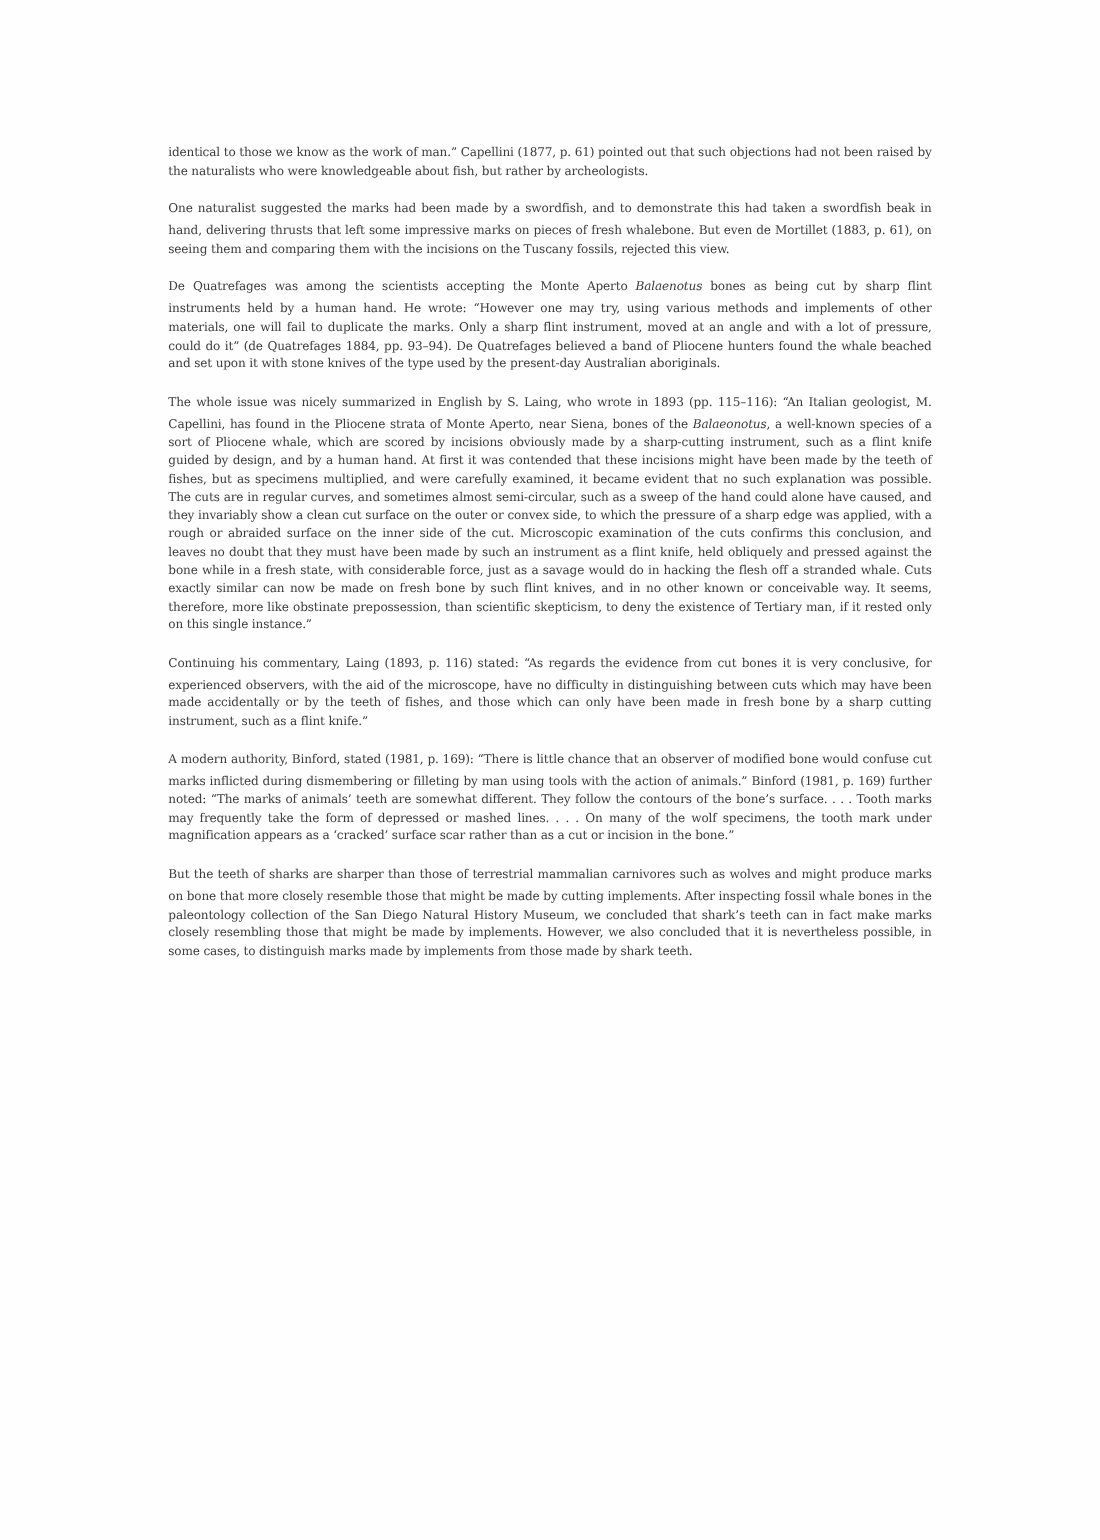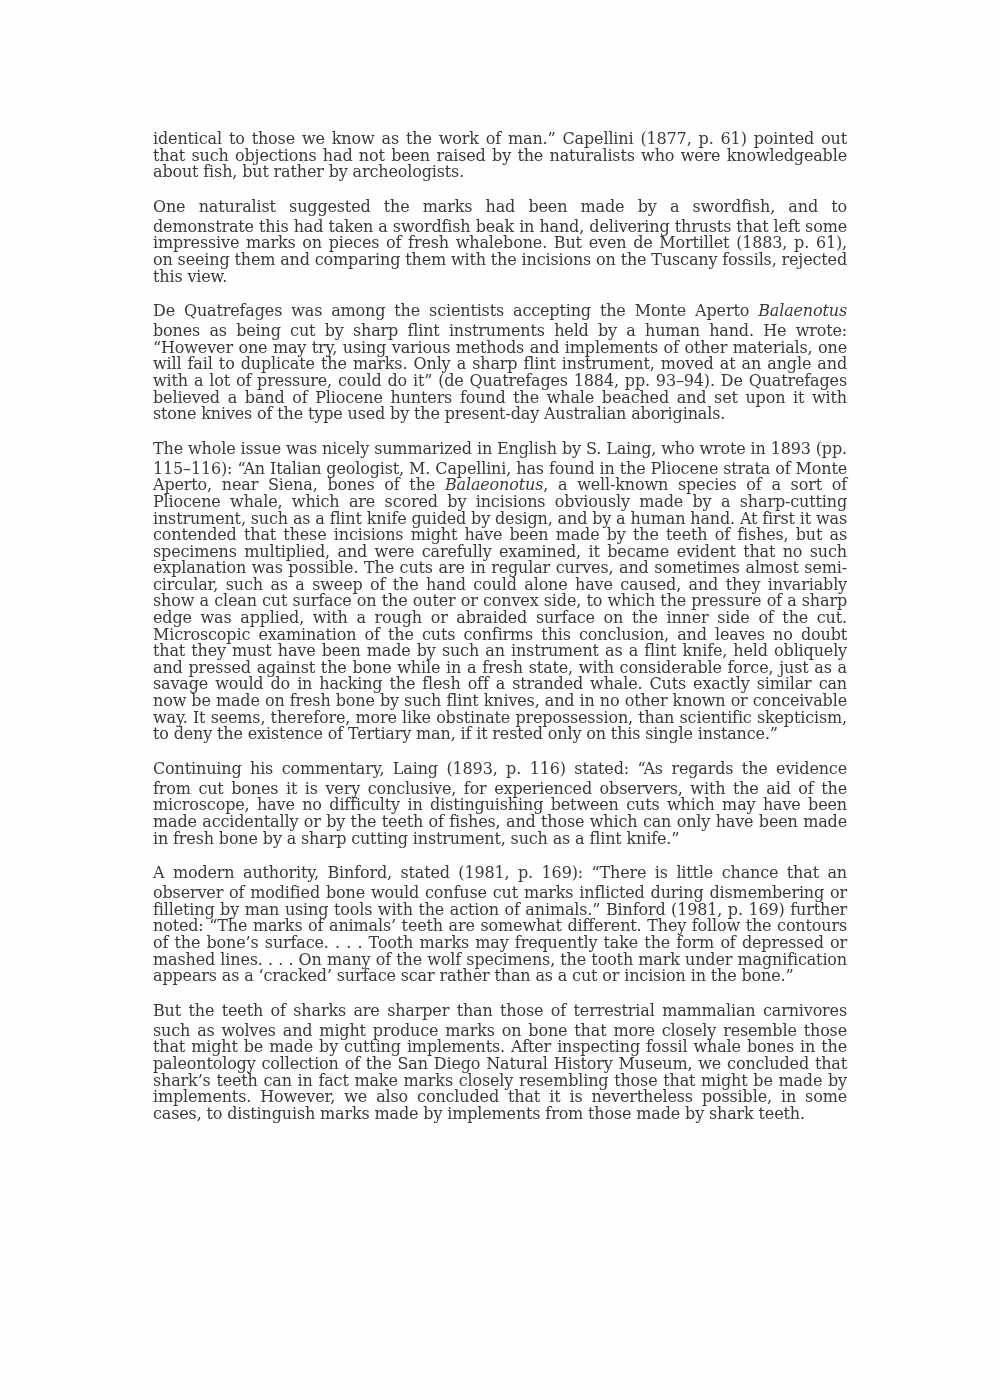--- a/index.html
+++ b/index.html
@@ -14,21 +14,21 @@
     background: #fefefe;
     overflow: hidden;
     font-family: "DejaVu Serif", "Liberation Serif", serif;
   }
   .text-column {
     position: absolute;
     left: 153px;
     top: 131px;
     width: 694px;
     color: #3a3a3a;
-    font-size: 16px;
+    font-size: 11px;
     line-height: 16.6px;
     letter-spacing: -0.15px;
     text-align: justify;
     text-rendering: optimizeLegibility;
   }
   .text-column p {
     margin: 0 0 13px 0;
   }
   
   .text-column p.gap-first::first-line {

